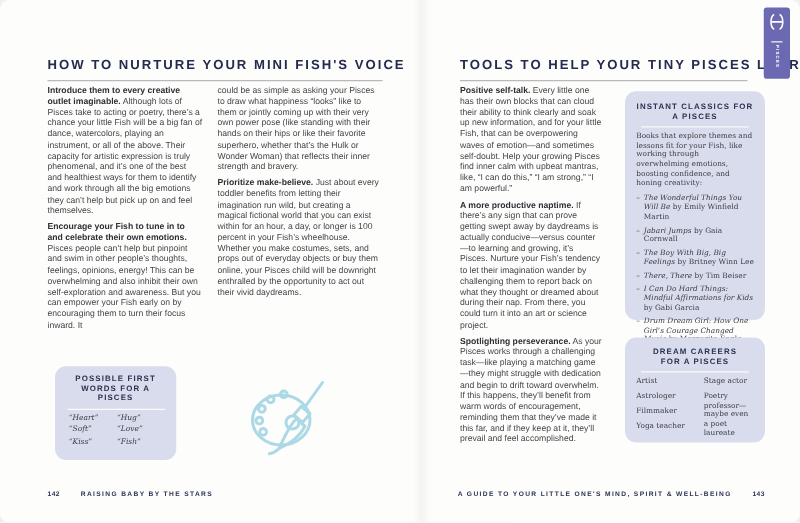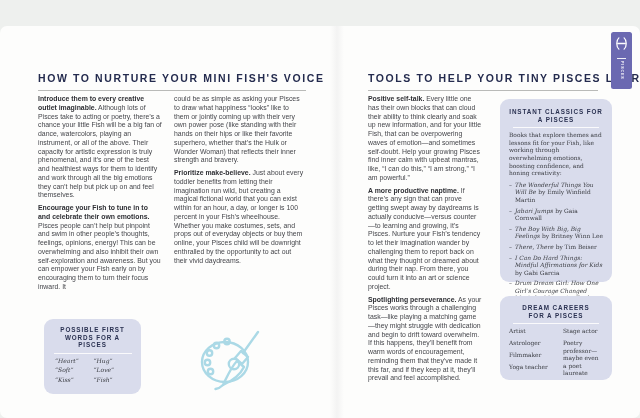--- a/index.html
+++ b/index.html
@@ -1,19 +1,19 @@
 <!DOCTYPE html>
 <html><head>
 <meta charset="utf-8">
 <style>
   * { margin:0; padding:0; box-sizing:border-box; }
   html,body { width:640px; height:418px; }
   body { background:#eef0ee; font-family:"Liberation Sans", sans-serif; position:relative; overflow:hidden; }
 
-  .spread { position:absolute; inset:0; background:#fdfdfc; border-radius:7px; overflow:hidden;margin-top:26px; }
+  .spread { position:absolute; inset:0; background:#fdfdfc; border-radius:7px; overflow:hidden; }
   .fold { position:absolute; top:0; bottom:0; left:330px; width:14px;
           background:linear-gradient(90deg, rgba(0,0,0,0) 0%, rgba(60,60,70,0.05) 50%, rgba(0,0,0,0) 100%); }
 
   .page-title { position:absolute; font-weight:bold; font-size:10.5px; letter-spacing:1.6px;
                 color:#242b4e; white-space:nowrap; }
   .title-rule { position:absolute; height:1px; background:#b9bab8; }
 
   .col { position:absolute; font-size:6.9px; line-height:8.75px; color:#45464b; text-align:left; }
   .col p { margin-bottom:4px; }
   .lead { font-weight:bold; color:#2e2f34; }

